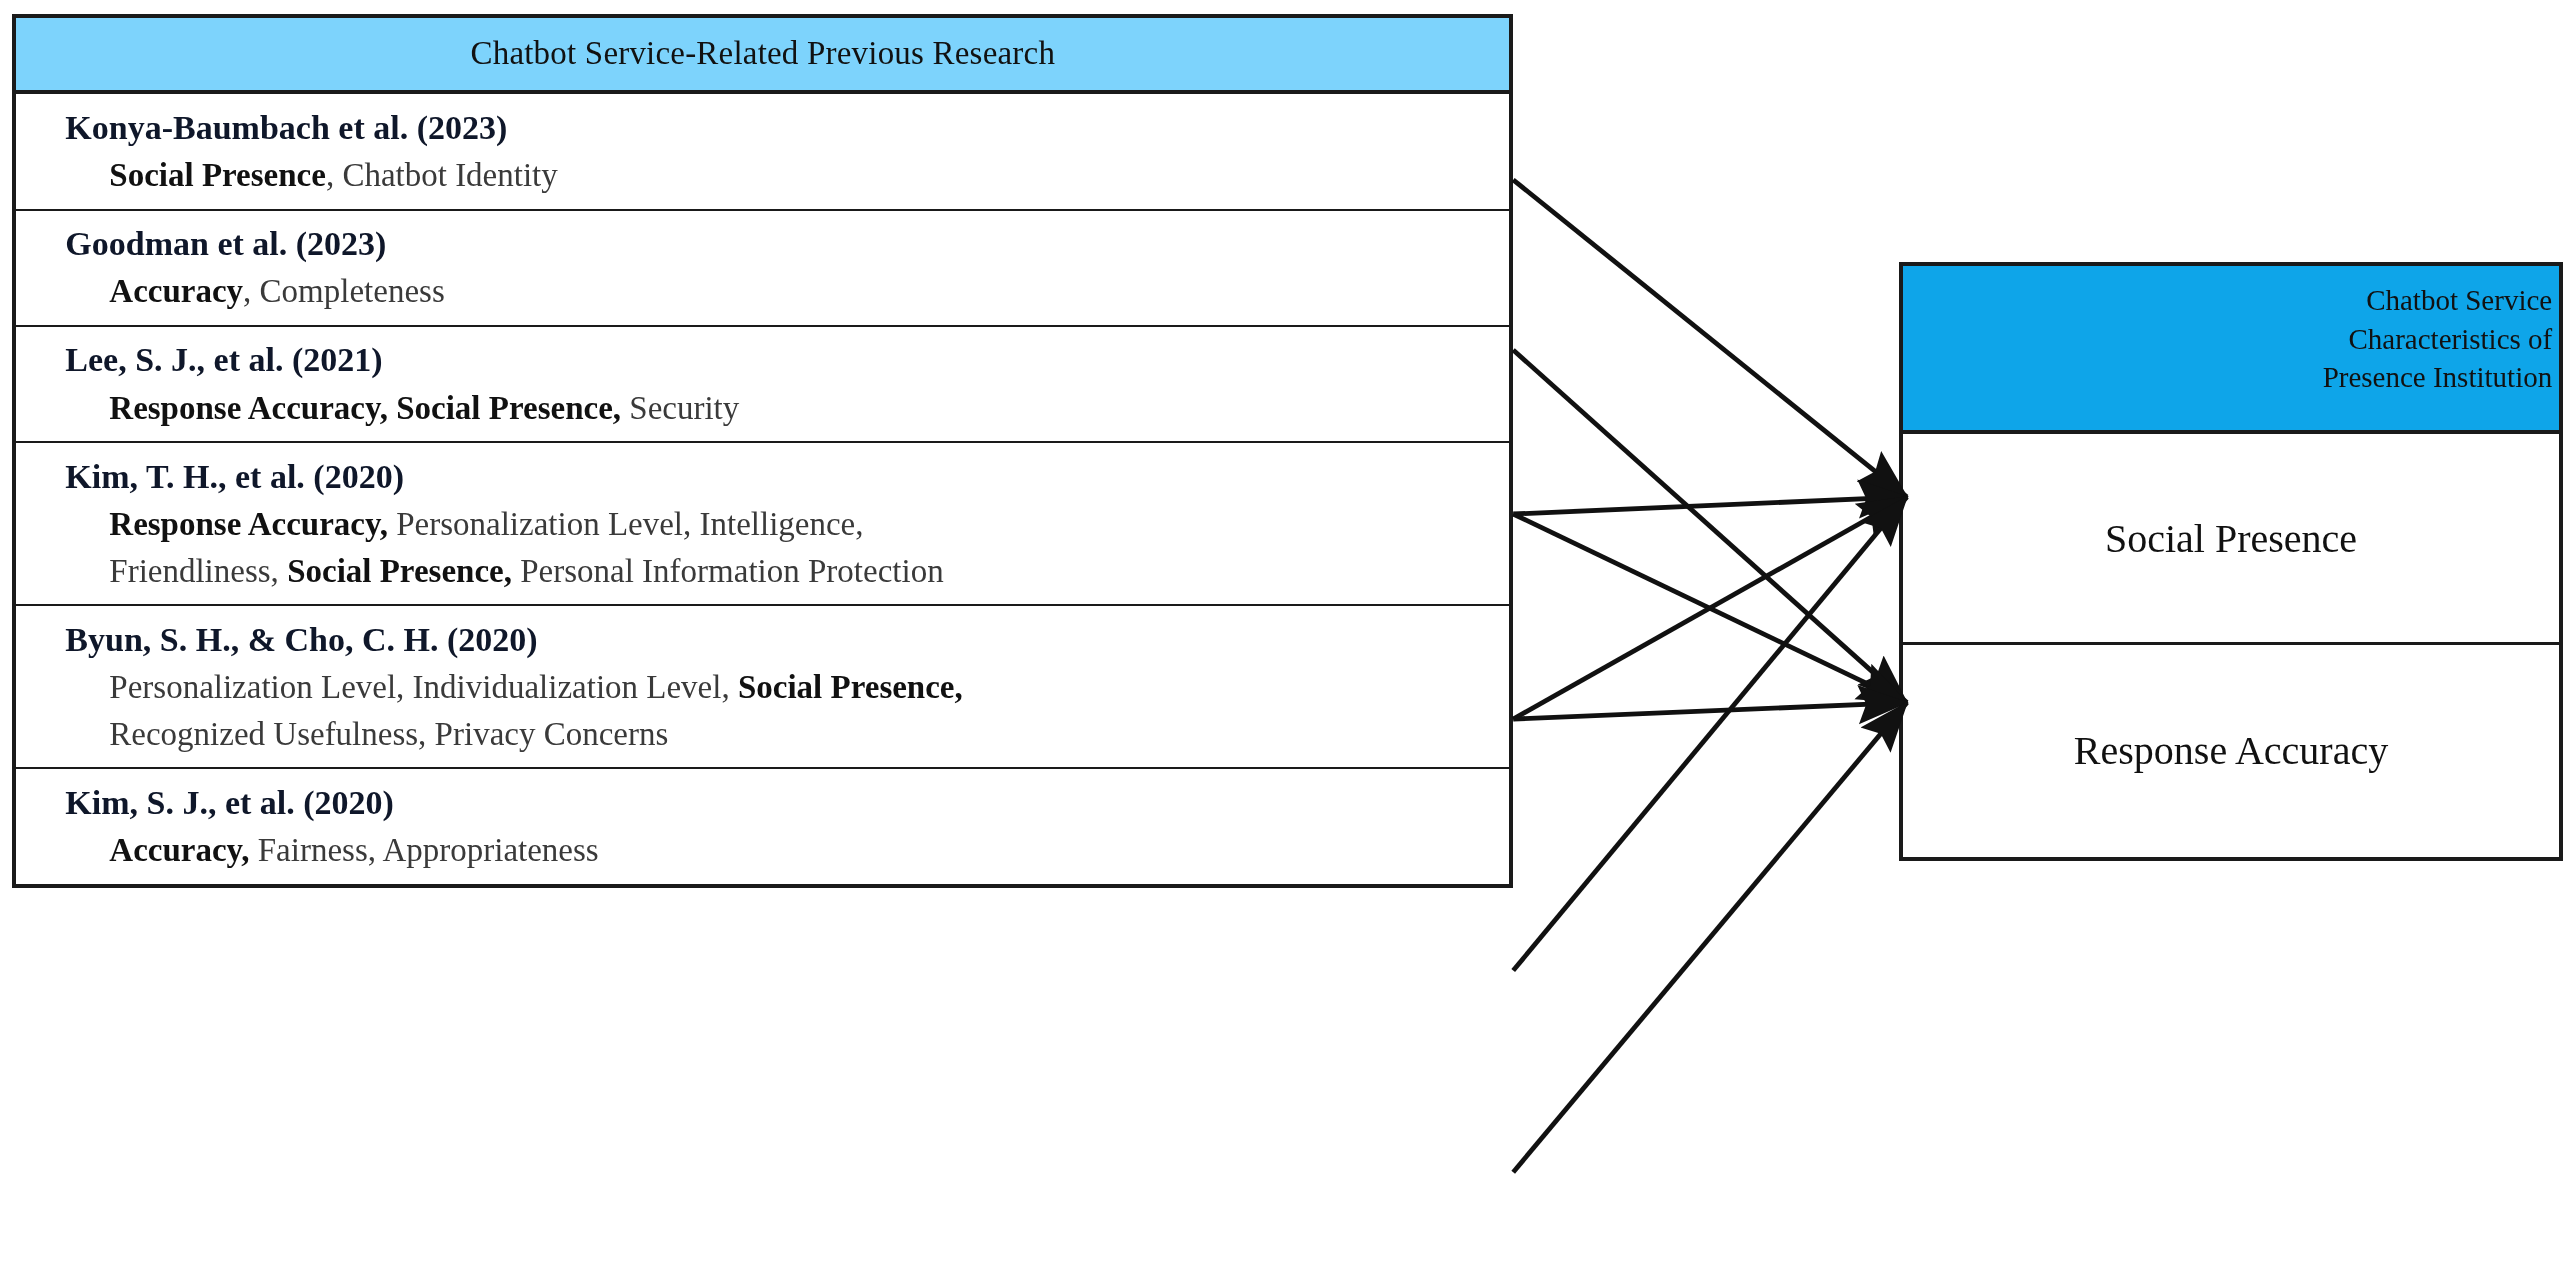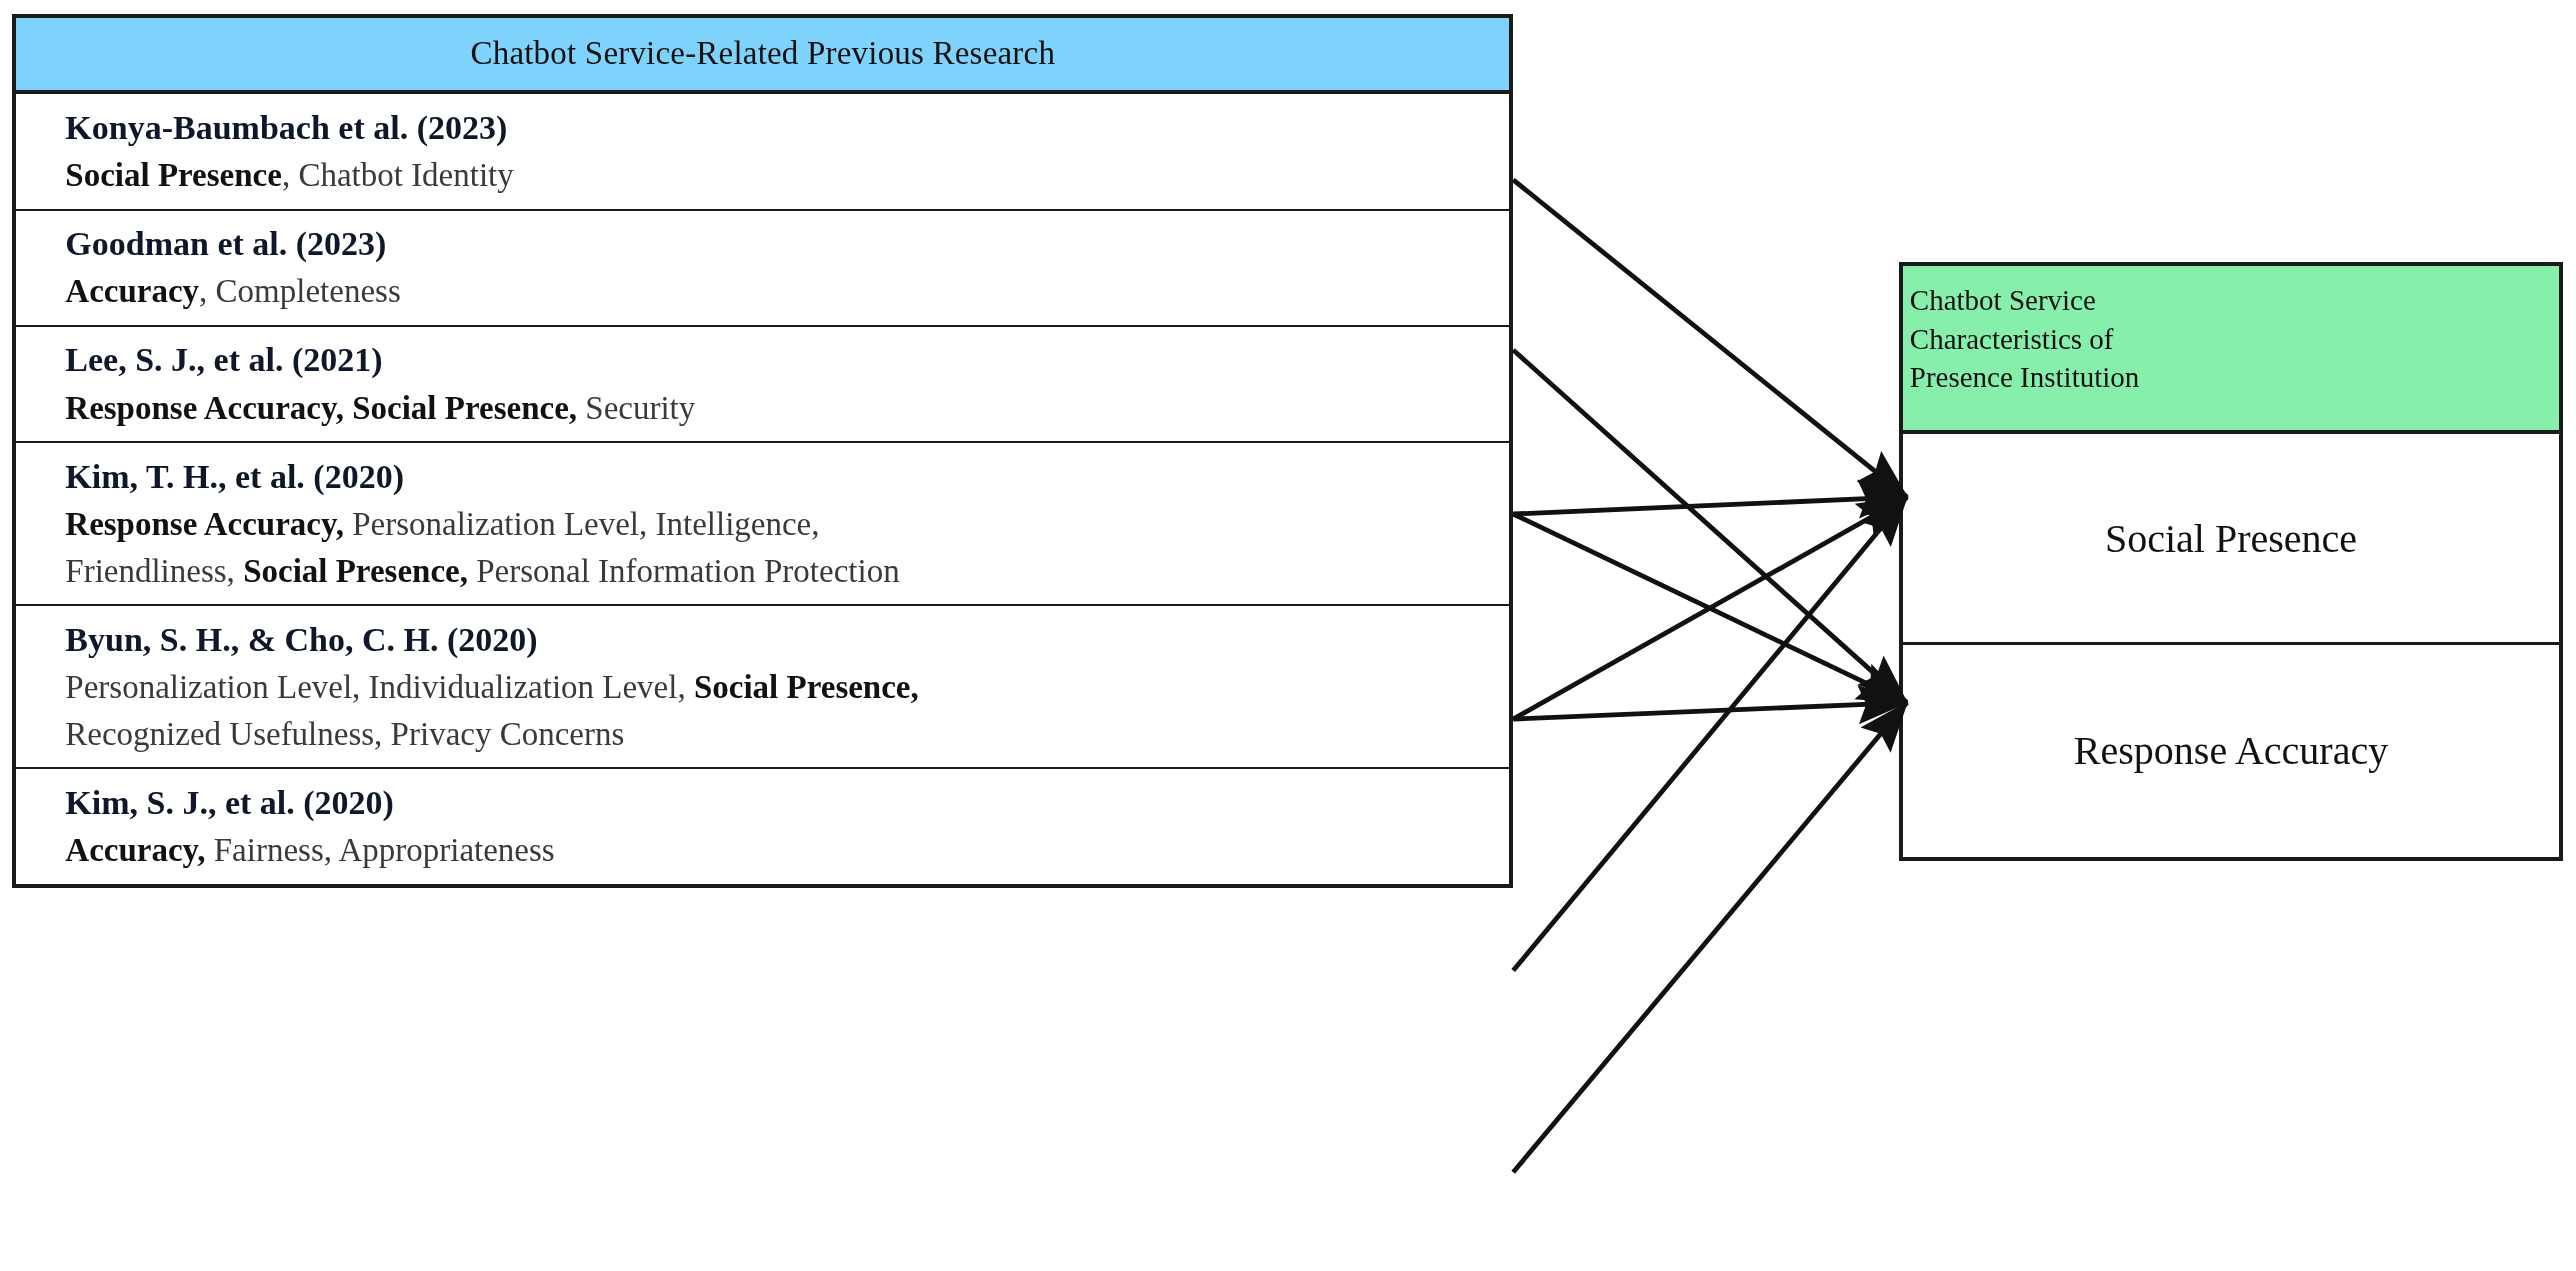--- a/index.html
+++ b/index.html
@@ -52,41 +52,42 @@
     font-size: 34px;
     font-weight: bold;
     color: #0f172a;
     line-height: 1.42;
     white-space: nowrap;
   }
   .lt-attrs {
     font-size: 33px;
     color: #3a3a3a;
     line-height: 1.42;
+    margin-left: 44px;
   }
   .lt-attrs .b {
     font-weight: bold;
     color: #111111;
   }
 
   
   .right-box {
     position: absolute;
     left: 1899px;
     top: 262px;
     width: 664px;
     height: 599px;
     border: 4.1px solid #1a1a1a;
     box-sizing: border-box;
     background: #ffffff;
   }
   .rb-header {
-    background: #86efac;
+    background: #0ea5e9;
     border-bottom: 4.1px solid #1a1a1a;
-    text-align: left;
+    text-align: right;
     font-size: 29px;
     line-height: 1.33;
     padding: 15px 6.8px 13.7px 6.8px;
     color: #111111;
     box-sizing: border-box;
     height: 168px;
   }
   .rb-cell {
     text-align: center;
     font-size: 40px;

